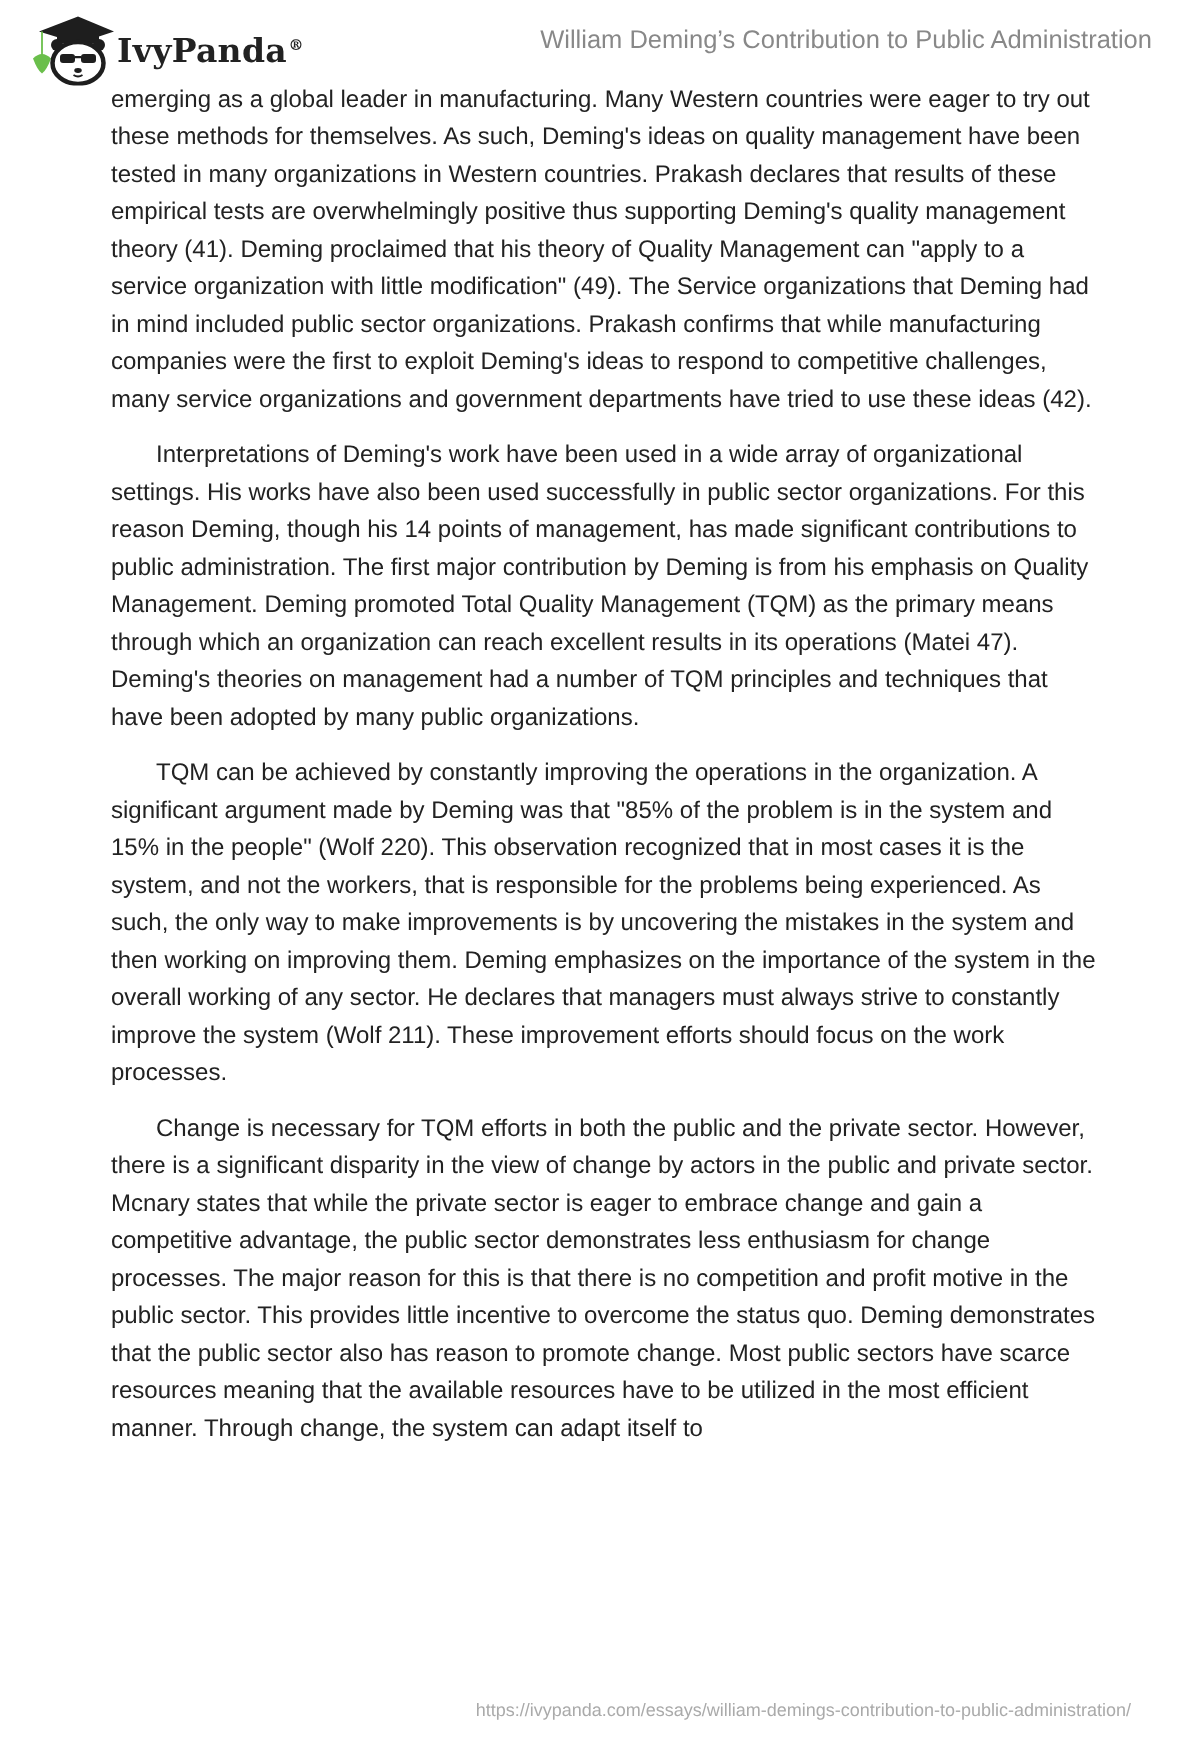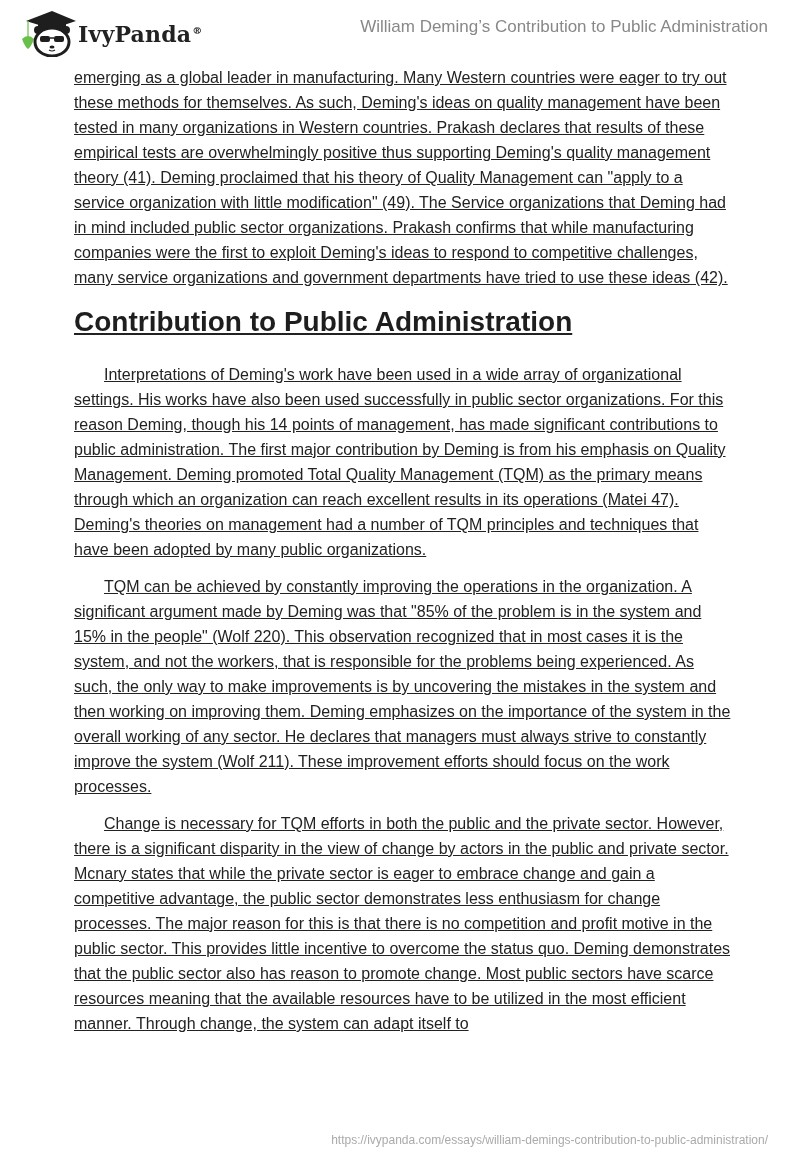--- a/index.html
+++ b/index.html
@@ -51,44 +51,43 @@
     .doc-title {
       position: absolute;
       right: 32px;
       top: 17px;
       font-size: 17px;
       color: #888888;
       white-space: nowrap;
     }
     .content {
       position: absolute;
-      top: 65px;
+      top: 54px;
       left: 74px;
       width: 660px;
-      text-decoration: underline;
     }
     .content p {
       margin: 0 0 12px 0;
       font-size: 16px;
       line-height: 25px;
       color: #222222;
     }
     .content p.indent {
       text-indent: 30px;
     }
     .content h2 {
       margin: 14px 0 22px 0;
       font-size: 28px;
       line-height: 36px;
       font-weight: bold;
       color: #1e1e1e;
     }
     .footer-url {
       position: absolute;
-      right: 32px;
+      right: 46px;
       top: 1133px;
       font-size: 12px;
       color: #aaaaaa;
       white-space: nowrap;
     }
   </style>
 </head>
 <body>
 
 <div class="header">
@@ -113,19 +112,18 @@
       <ellipse cx="34" cy="38" rx="2.5" ry="1.6" fill="#1e1e1e"></ellipse>
       <path d="M31,41 Q34,43 37,41" stroke="#1e1e1e" stroke-width="1.2" fill="none"></path>
     </svg>
     <span class="logo-text"><span>IvyPanda</span><span class="logo-reg">®</span></span>
   </div>
   <div class="doc-title">William Deming’s Contribution to Public Administration</div>
 </div>
 
 <div class="content">
   <p>emerging as a global leader in manufacturing. Many Western countries were eager to try out these methods for themselves. As such, Deming's ideas on quality management have been tested in many organizations in Western countries. Prakash declares that results of these empirical tests are overwhelmingly positive thus supporting Deming's quality management theory (41). Deming proclaimed that his theory of Quality Management can "apply to a service organization with little modification" (49). The Service organizations that Deming had in mind included public sector organizations. Prakash confirms that while manufacturing companies were the first to exploit Deming's ideas to respond to competitive challenges, many service organizations and government departments have tried to use these ideas (42).</p>
-  <h2>Contribution to Public Administration</h2>
   <p class="indent">Interpretations of Deming's work have been used in a wide array of organizational settings. His works have also been used successfully in public sector organizations. For this reason Deming, though his 14 points of management, has made significant contributions to public administration. The first major contribution by Deming is from his emphasis on Quality Management. Deming promoted Total Quality Management (TQM) as the primary means through which an organization can reach excellent results in its operations (Matei 47). Deming's theories on management had a number of TQM principles and techniques that have been adopted by many public organizations.</p>
   <p class="indent">TQM can be achieved by constantly improving the operations in the organization. A significant argument made by Deming was that "85% of the problem is in the system and 15% in the people" (Wolf 220). This observation recognized that in most cases it is the system, and not the workers, that is responsible for the problems being experienced. As such, the only way to make improvements is by uncovering the mistakes in the system and then working on improving them. Deming emphasizes on the importance of the system in the overall working of any sector. He declares that managers must always strive to constantly improve the system (Wolf 211). These improvement efforts should focus on the work processes.</p>
   <p class="indent">Change is necessary for TQM efforts in both the public and the private sector. However, there is a significant disparity in the view of change by actors in the public and private sector. Mcnary states that while the private sector is eager to embrace change and gain a competitive advantage, the public sector demonstrates less enthusiasm for change processes. The major reason for this is that there is no competition and profit motive in the public sector. This provides little incentive to overcome the status quo. Deming demonstrates that the public sector also has reason to promote change. Most public sectors have scarce resources meaning that the available resources have to be utilized in the most efficient manner. Through change, the system can adapt itself to</p>
 </div>
 
 <div class="footer-url">https://ivypanda.com/essays/william-demings-contribution-to-public-administration/</div>
 
 </body></html>

